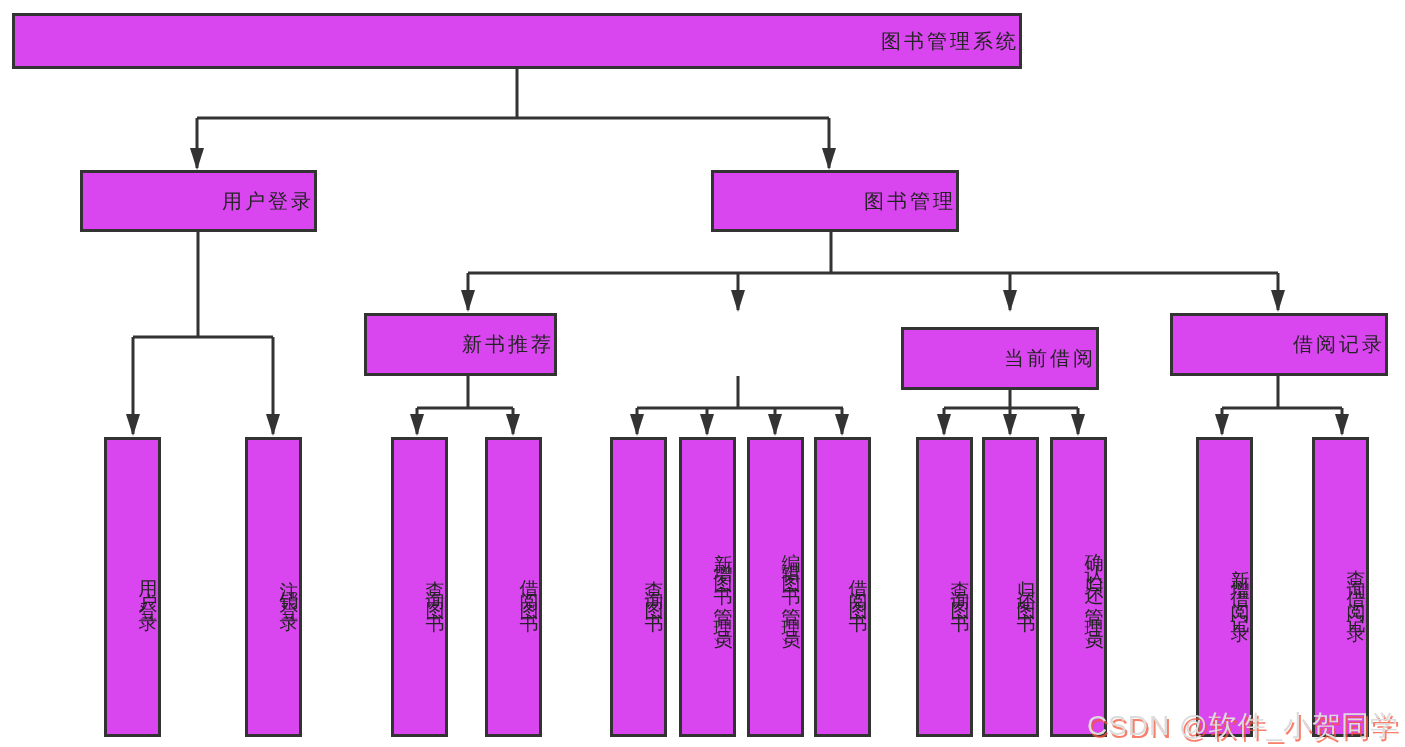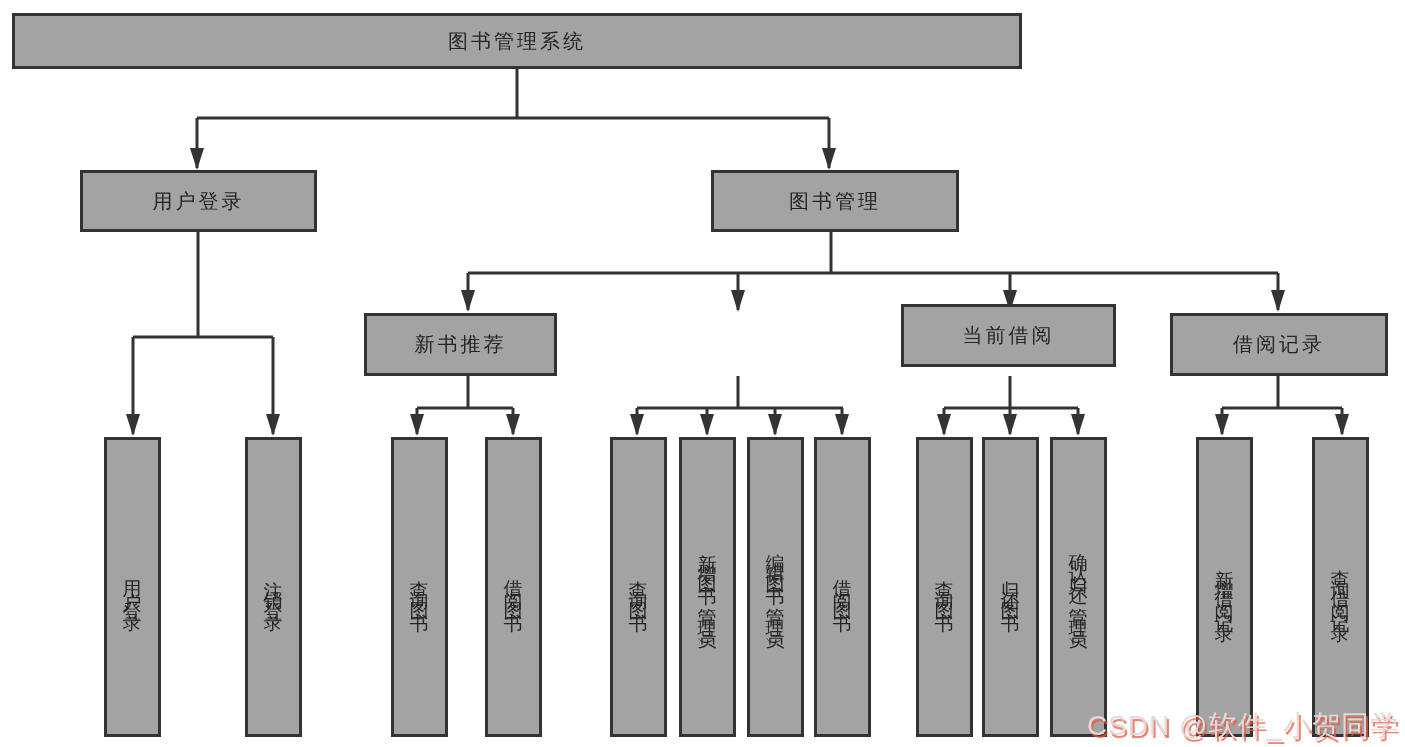--- a/index.html
+++ b/index.html
@@ -19,24 +19,24 @@
   }
   .ln{
     stroke:#333333;
     stroke-width:3;
     fill:none;
   }
   .node{
     position:absolute;
     box-sizing:border-box;
     border:3px solid #333333;
-    background:#a3a3a3;
+    background:#d946ef;
     display:flex;
     align-items:center;
-    justify-content:center;
+    justify-content:flex-end;
     color:#242424;
   }
   .hbox{
     font-size:20px;
     letter-spacing:3px;
   }
   .vbox{
     font-size:19px;
   }
   .vbox .vtext{
@@ -111,21 +111,21 @@
   <div class="node hbox" style="left:80px;top:170px;width:237px;height:62px">
     <span>用户登录</span>
   </div>
   <div class="node hbox" style="left:711px;top:170px;width:248px;height:62px">
     <span>图书管理</span>
   </div>
 
   <div class="node hbox" style="left:364px;top:313px;width:193px;height:63px">
     <span>新书推荐</span>
   </div>
-  <div class="node hbox" style="left:901px;top:304px;width:215px;height:63px">
+  <div class="node hbox" style="left:901px;top:327px;width:198px;height:63px">
     <span>当前借阅</span>
   </div>
   <div class="node hbox" style="left:1170px;top:313px;width:218px;height:63px">
     <span>借阅记录</span>
   </div>
 
   <div class="node vbox" style="left:104px;top:437px;width:57px;height:300px">
     <span class="vtext">用户登录</span>
   </div>
   <div class="node vbox" style="left:245px;top:437px;width:57px;height:300px">

